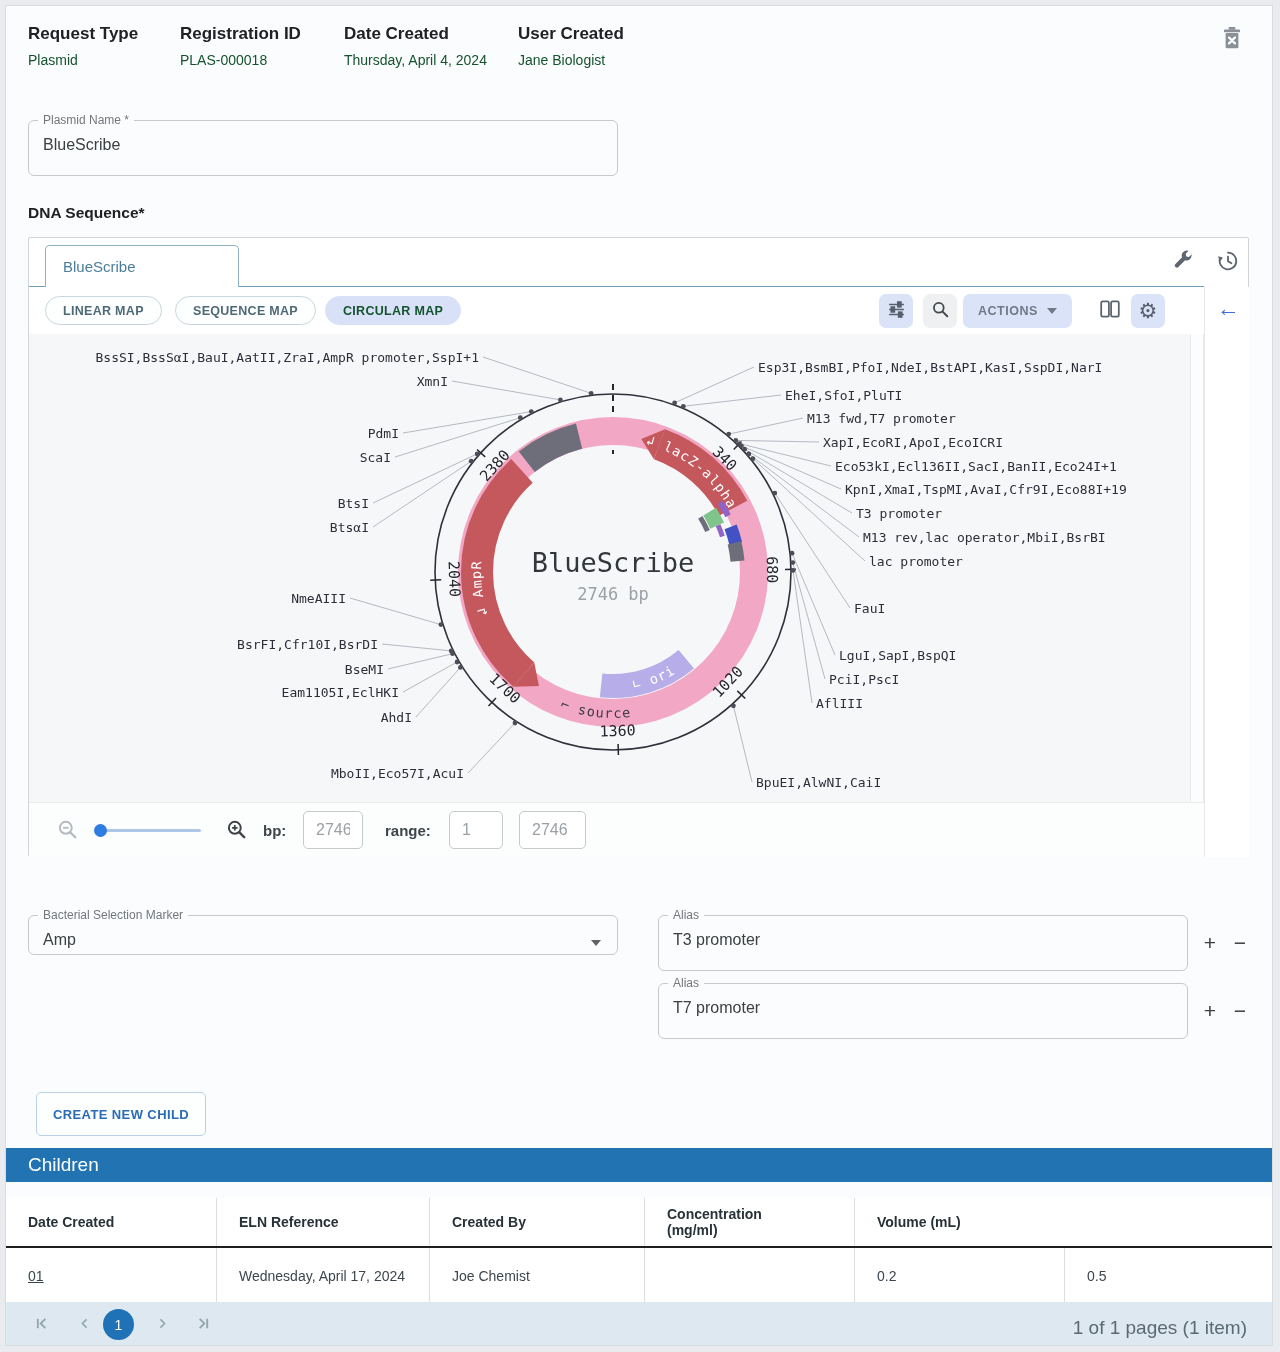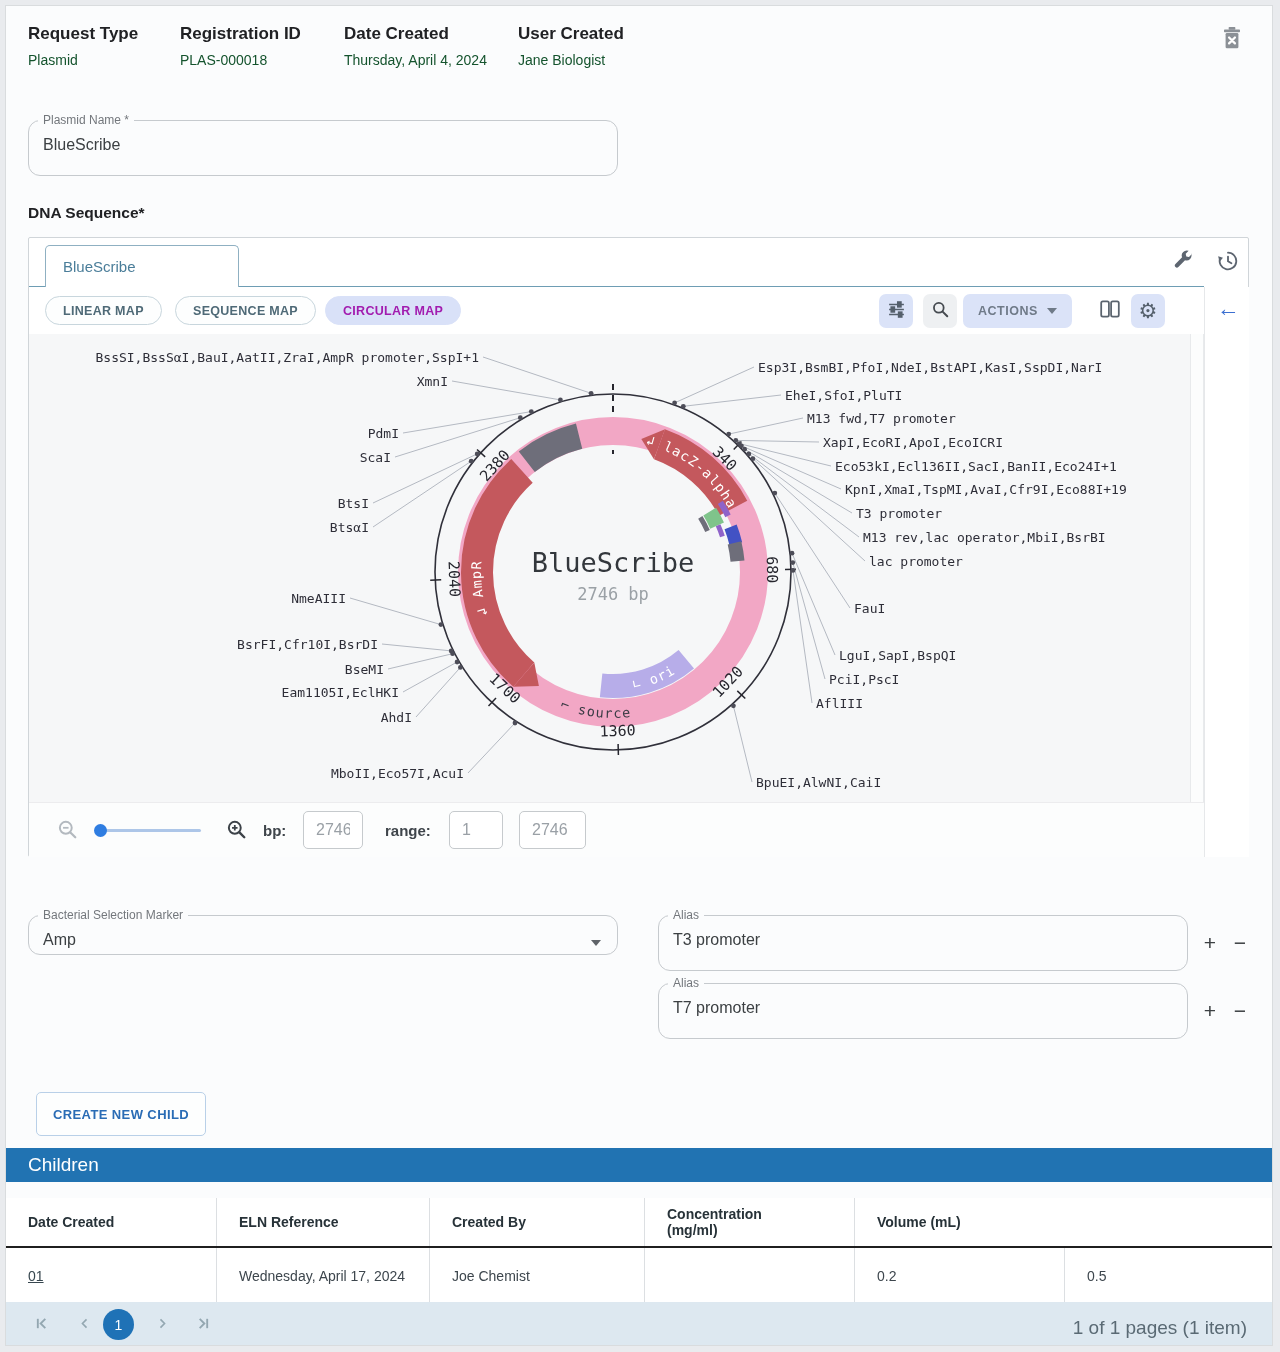--- a/index.html
+++ b/index.html
@@ -6,35 +6,35 @@
   html,body { width:1280px; height:1352px; background:#e9ebee; font-family:"Liberation Sans", sans-serif; }
   .page { position:relative; width:1268px; height:1341px; margin:5px auto 0 5px; background:#fbfcfd; border:1px solid #d9dcde; overflow:hidden; }
 
   
   .hfield { position:absolute; top:18px; }
   .hfield .hlabel { font-size:17px; font-weight:700; color:#202124; }
   .hfield .hvalue { font-size:14px; color:#14532d; margin-top:8px; }
   .trash-btn { position:absolute; left:1212px; top:20px; width:28px; height:28px; cursor:pointer; display:flex; align-items:center; justify-content:center; }
 
   
-  .outlined { position:absolute; border:1px solid #c6cace; border-radius:12px; background:#fbfcfd; }
+  .outlined { position:absolute; border:1px solid #c6cace; border-radius:6px; background:#fbfcfd; }
   .outlined .flabel { position:absolute; top:-8px; left:9px; background:#fbfcfd; padding:0 5px; font-size:12px; color:#73777c; white-space:nowrap; }
   .outlined input.fvalue { position:absolute; left:14px; top:15px; width:calc(100% - 60px); border:none; outline:none; background:transparent; font-size:16px; color:#3c4043; font-family:"Liberation Sans",sans-serif; }
   .caret { position:absolute; right:16px; top:24px; width:0; height:0; border-left:5px solid transparent; border-right:5px solid transparent; border-top:6px solid #5f6368; }
 
   .section-label { position:absolute; left:22px; top:198px; font-size:15.5px; font-weight:700; color:#202124; }
 
   
   .editor { position:absolute; left:22px; top:231px; width:1221px; height:620px; background:#fff; border:1px solid #d0d5d9; border-radius:2px; }
   .seq-tab { position:absolute; left:16px; top:7px; width:194px; height:42px; background:#fff; border:1px solid #8fb0c2; border-bottom:none; border-radius:5px 5px 0 0; color:#4a7d99; font-size:15px; display:flex; align-items:center; padding-left:17px; z-index:2; cursor:pointer; }
   .tabline { position:absolute; left:0; top:48px; width:1175px; border-top:1px solid #6e9db4; }
   .tab-icons { position:absolute; top:12px; }
   .toolbar { position:absolute; left:0; top:49px; width:1175px; height:47px; background:#fff; }
   .pill { position:absolute; top:9px; height:29px; display:flex; align-items:center; justify-content:center; padding:0 17px; border-radius:15px; border:1px solid #c8d6dd; color:#4f6a77; font-size:12.5px; font-weight:700; letter-spacing:.3px; background:#fdfefe; cursor:pointer; white-space:nowrap; }
-  .pill.active { background:#d9e1f8; border-color:#d9e1f8; color:#a21caf; }
+  .pill.active { background:#d9e1f8; border-color:#d9e1f8; color:#14532d; }
   .ibtn { position:absolute; top:7px; width:34px; height:34px; border-radius:7px; display:flex; align-items:center; justify-content:center; cursor:pointer; }
   .ibtn.blue { background:#dbe3f8; } .ibtn.gray { background:#eef0f2; }
   .actions-btn { position:absolute; top:7px; left:934px; height:34px; padding:0 15px; border-radius:7px; background:#dbe3f8; color:#6f7a88; font-size:12.5px; font-weight:700; letter-spacing:.5px; display:flex; align-items:center; gap:9px; cursor:pointer; }
   .map-area { position:absolute; left:0; top:96px; width:1161px; height:468px; background:#f6f7f8; }
   .scroll-gutter { position:absolute; left:1161px; top:96px; width:14px; height:468px; background:#fcfdfd; border-left:1px solid #e8eaec; border-right:1px solid #e8eaec; cursor:pointer; }
   .side-panel { position:absolute; left:1175px; top:49px; width:45px; height:570px; background:#fff; border-left:1px solid #e6e8ea; }
   .collapse-btn { position:absolute; left:9px; top:8px; width:28px; height:28px; color:#3b6fd1; font-size:23px; line-height:26px; text-align:center; cursor:pointer; }
   .bottom-bar { position:absolute; left:0; top:564px; width:1175px; height:55px; background:#fcfdfd; border-top:1px solid #ececee; }
   .bb-label { position:absolute; top:19px; font-size:15px; font-weight:700; color:#3f454b; }
   .bb-input { position:absolute; top:8px; height:38px; border:1px solid #c6cacd; border-radius:5px; background:#fff; color:#9aa0a6; font-size:16px; padding:0 12px; outline:none; font-family:"Liberation Sans",sans-serif; }

